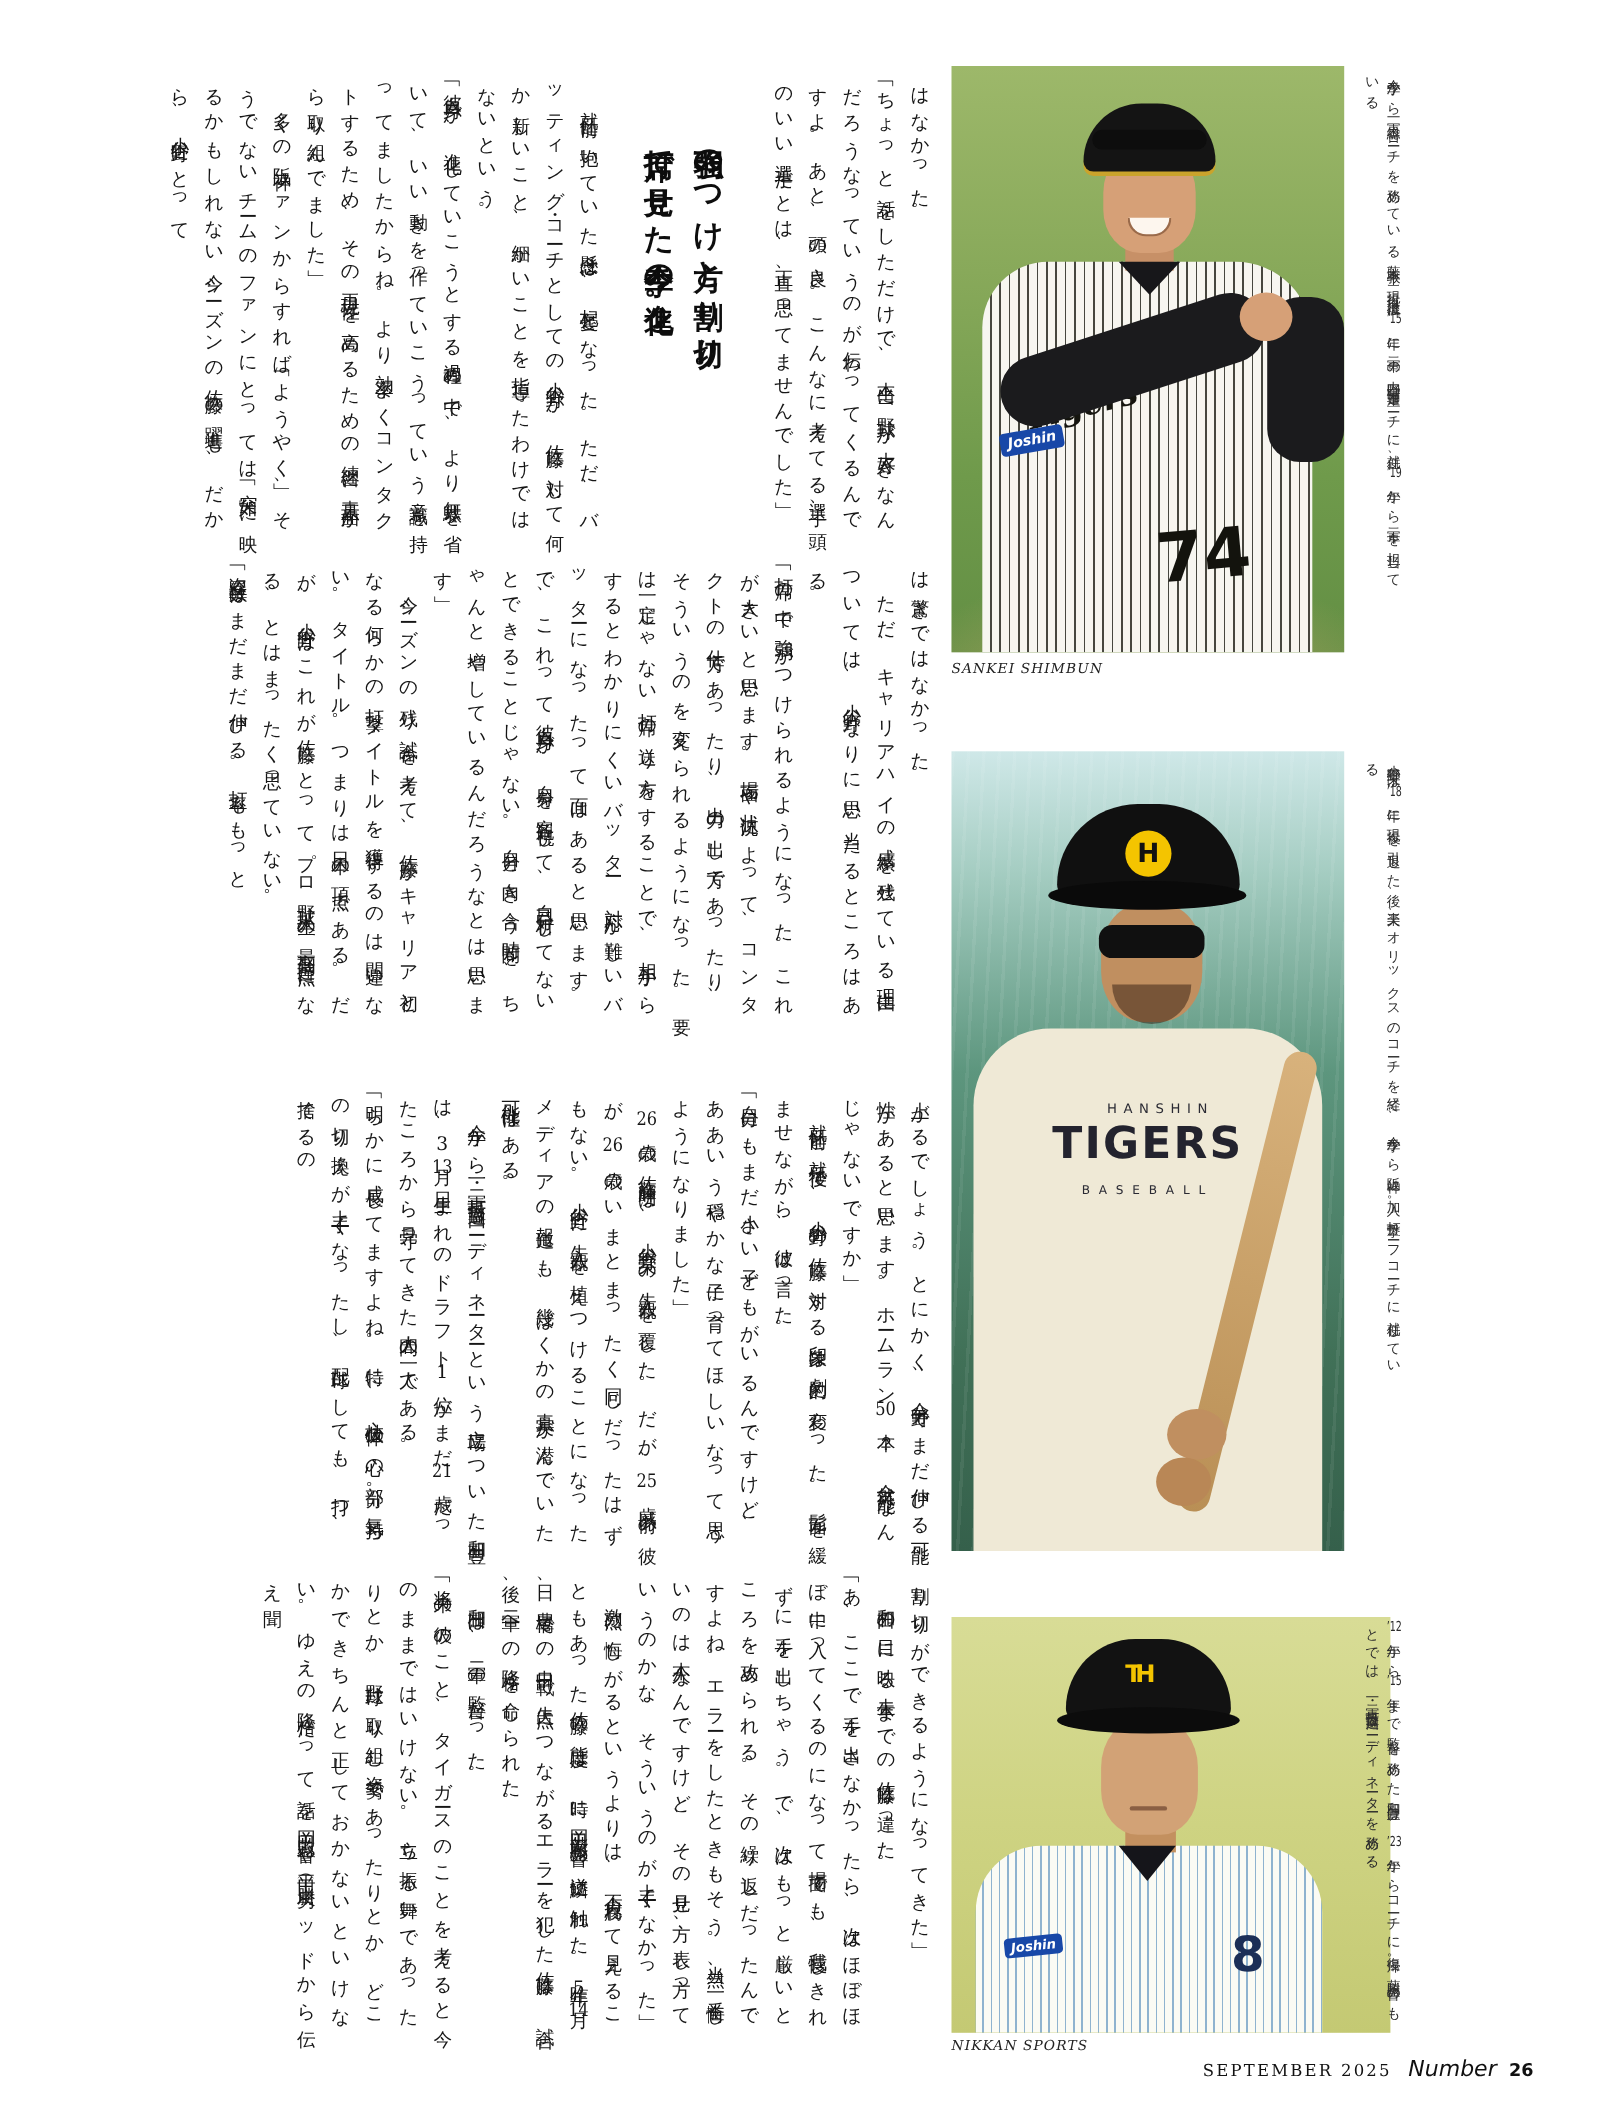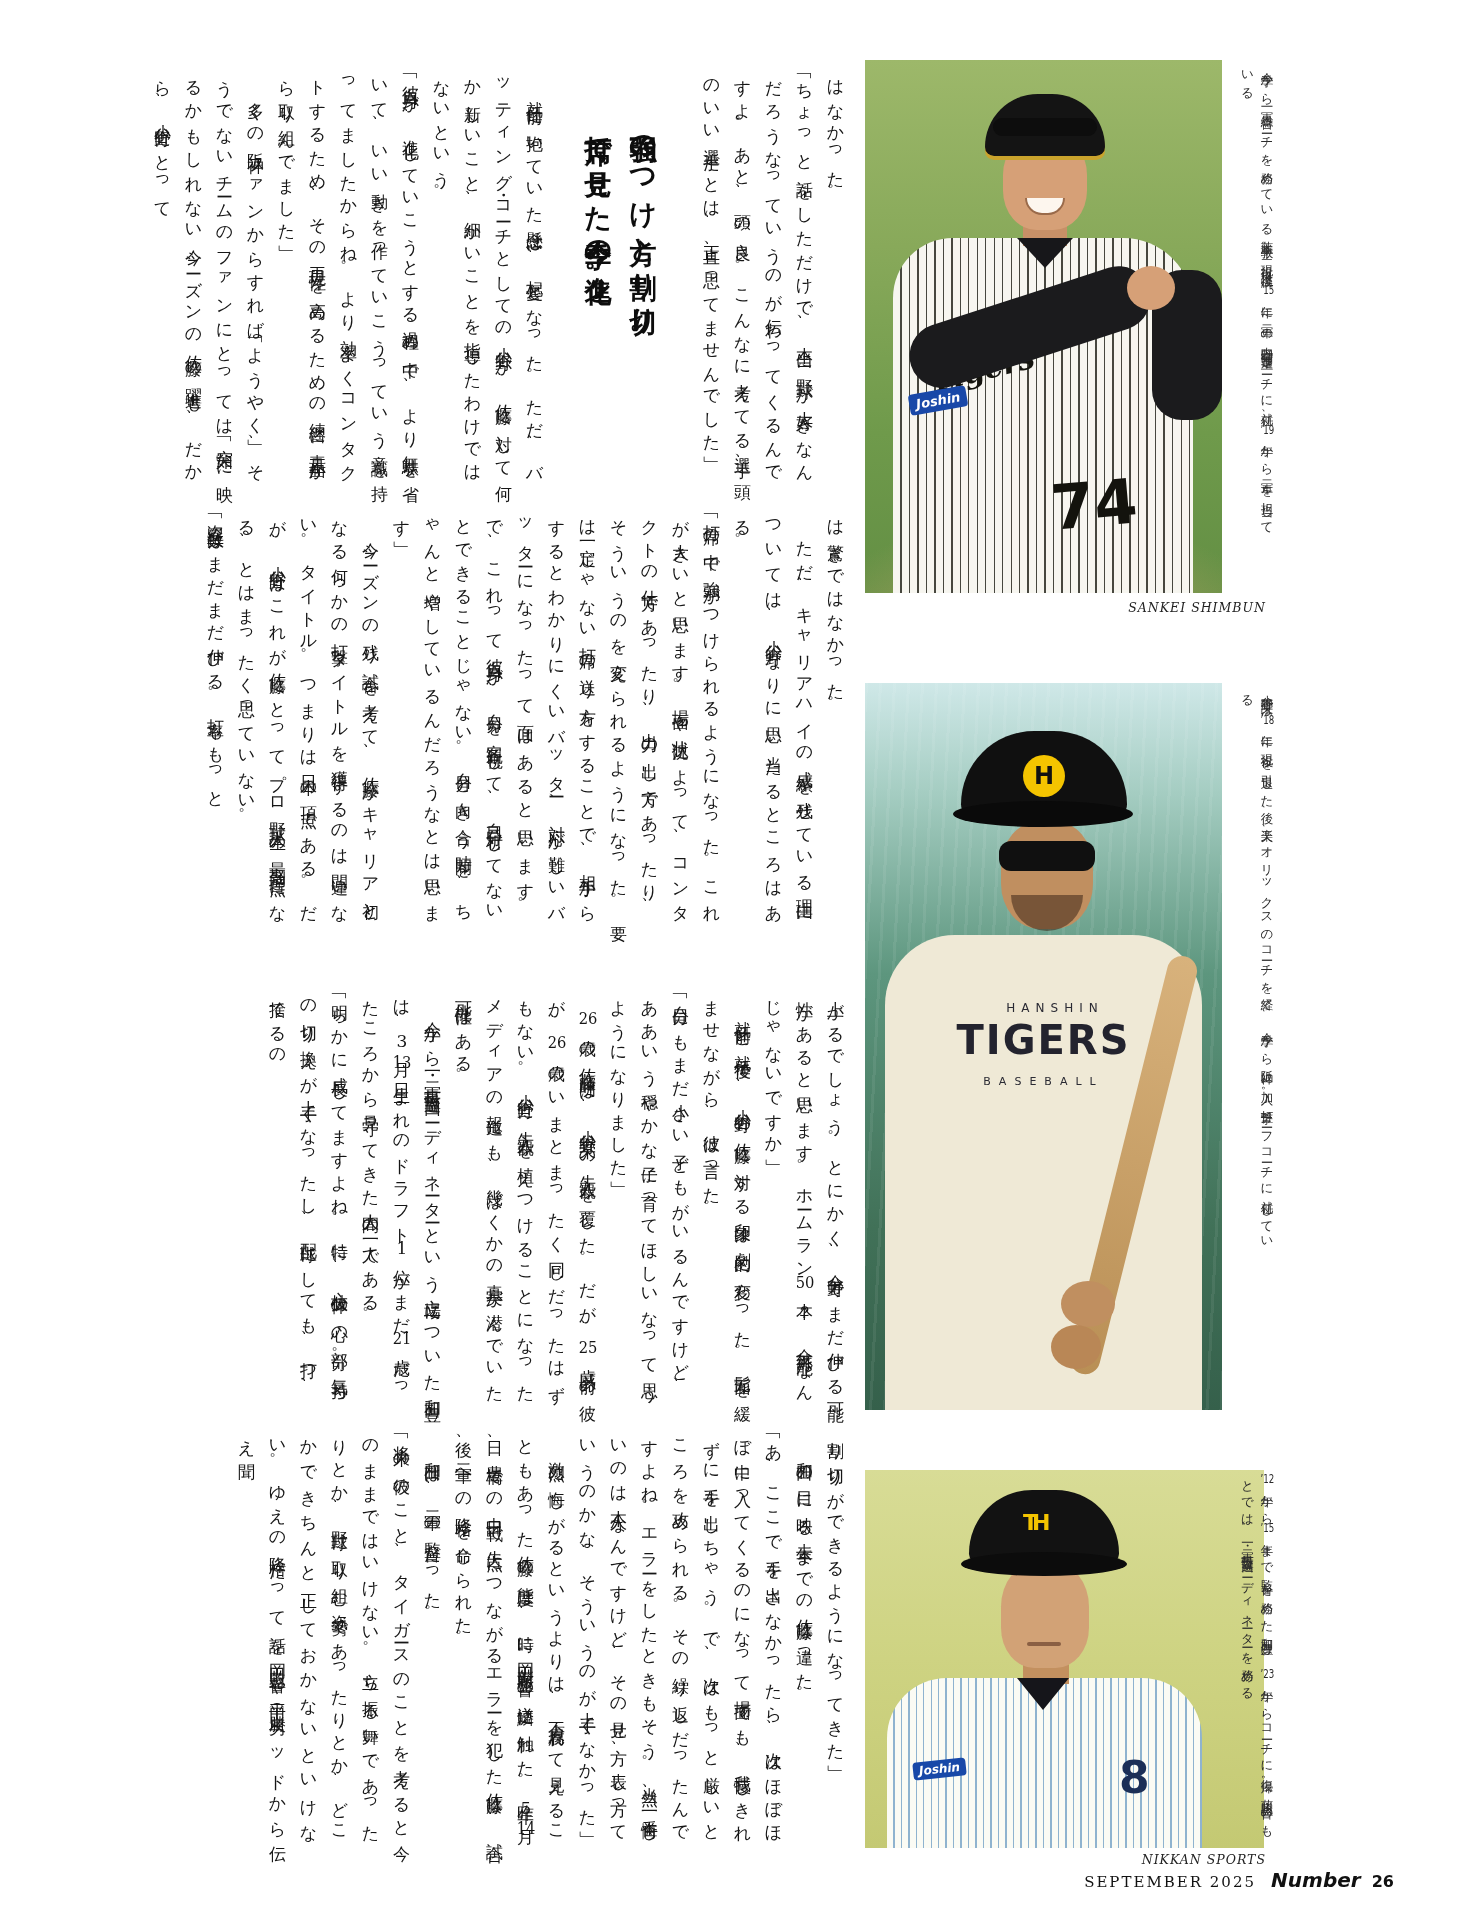--- a/index.html
+++ b/index.html
@@ -75,42 +75,42 @@
   .p3-mouth{left:162px;top:172px;width:34px;height:4px;background:#8a5f43;border-radius:2px;z-index:2;}
   .p3-neck{left:158px;top:192px;width:46px;height:22px;background:#c3905f;z-index:1;}
   .p3-jersey{left:22px;top:208px;width:315px;height:170px;border-radius:60px 60px 0 0;
     background:repeating-linear-gradient(90deg,#fbfbf4 0 6px,#8fb3cf 6px 7.5px);z-index:1;}
   .p3-under{left:152px;top:208px;width:0;height:0;border-left:26px solid transparent;border-right:26px solid transparent;border-top:32px solid #15151a;z-index:2;}
   .ov-capmark3{left:158px;top:40px;color:#f4c400;font-weight:900;font-size:22px;letter-spacing:-6px;z-index:3;}
   .ov-joshin3{left:48px;top:290px;background:#1848a8;color:#fff;font-style:italic;font-weight:bold;font-size:12px;padding:2px 6px;border-radius:4px;transform:rotate(-6deg);z-index:3;}
   .ov-num8{left:254px;top:282px;font-weight:900;font-size:44px;color:#1c2f57;z-index:3;}
   
   .credit{
-    position:absolute;left:909px;width:357px;text-align:right;
+    position:absolute;left:865px;width:357px;
     font-style:italic;font-size:12.5px;letter-spacing:1px;color:#222;
     font-family:"DejaVu Serif",serif;
   }
   #credit1{top:600px;}
   #credit3{top:1852px;}
   .caption{
     position:absolute;left:1238px;
     writing-mode:vertical-rl;
     font-family:"DejaVu Sans",sans-serif;
     font-size:12.5px;line-height:19.5px;letter-spacing:2.2px;color:#2b2b2b;
     text-align:justify;
   }
   #caption1{top:62px;height:468px;}
   #caption2{top:685px;height:560px;}
   #caption3{top:1472px;height:360px;}
   .footer{
     position:absolute;top:1868px;right:78px;white-space:nowrap;
     color:#111;font-family:"DejaVu Serif",serif;
   }
   .footer .issue{font-size:15px;letter-spacing:2px;font-variant:small-caps;margin-left:34px;}
-  .footer .mag{font-family:"DejaVu Sans",sans-serif;font-style:italic;font-weight:700;font-size:20px;margin-left:10px;}
+  .footer .mag{font-family:"DejaVu Sans",sans-serif;font-style:italic;font-weight:400;font-size:20px;margin-left:10px;}
   .footer .pageno{font-family:"DejaVu Sans",sans-serif;font-weight:bold;font-size:16px;margin-left:6px;}
 </style>
 </head>
 <body>
 
 <main>
   <div class="row" id="row1">
 
   <p>はなかった。</p>
       <p>「ちょっと話をしただけで、本当に野球が大好きなんだろうなっていうのが伝わってくるんですよ。あと、頭の良さ。こんなに考えてる選手、頭のいい選手だとは、正直、思ってませんでした」</p>

